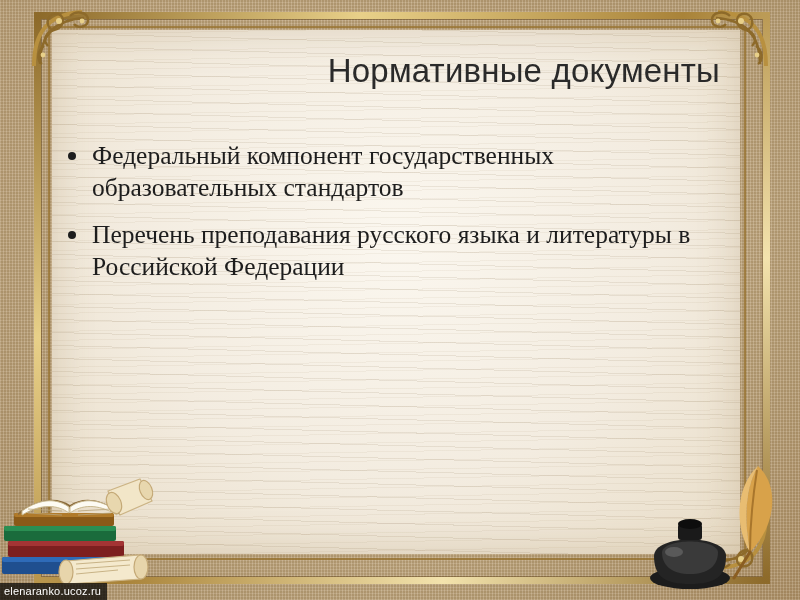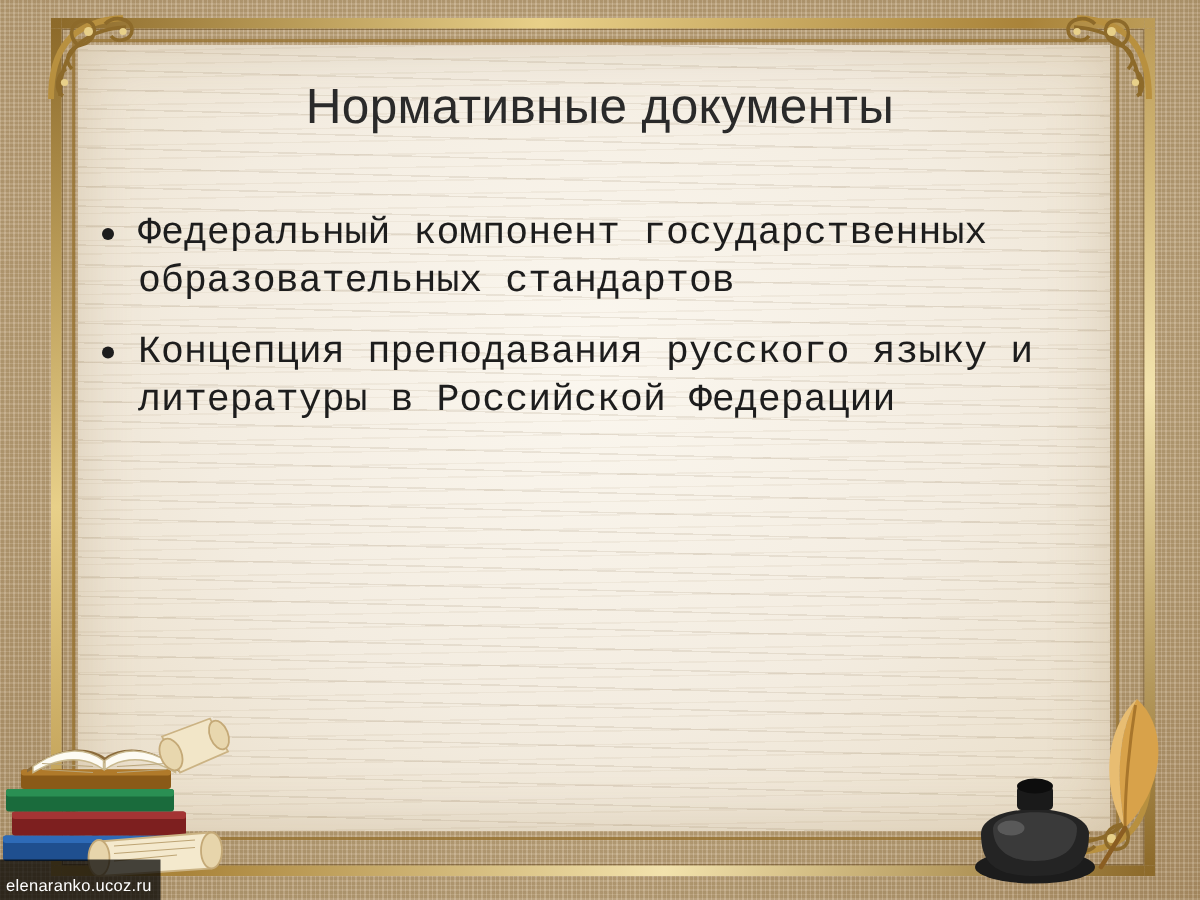--- a/index.html
+++ b/index.html
@@ -101,21 +101,21 @@
   .corner.bl { left: 30px;  bottom: 26px; transform: scaleY(-1); }
   .corner.br { right: 30px; bottom: 26px; transform: scale(-1,-1); }
 
   
   .title {
     position: absolute;
     left: 80px;
     top: 52px;
     width: 640px;
     z-index: 6;
-    text-align: center;
+    text-align: right;
     font-family: "Liberation Sans", sans-serif;
     font-size: 33px;
     font-weight: 400;
     color: #2a2a2a;
     letter-spacing: 0.2px;
   }
 
   .bullets {
     position: absolute;
     left: 62px;
@@ -123,21 +123,21 @@
     width: 672px;
     z-index: 6;
     margin: 0;
     padding: 0;
     list-style: none;
   }
   .bullet {
     position: relative;
     padding-left: 30px;
     margin-bottom: 16px;
-    font-family: Liberation Mono, monospace;
+    font-family: Liberation Serif, serif;
     font-size: 25.5px;
     line-height: 1.24;
     color: #1d1d1d;
   }
   .bullet .dot {
     position: absolute;
     left: 6px;
     top: 12px;
     width: 8px;
     height: 8px;
@@ -168,21 +168,21 @@
   
   .watermark {
     position: absolute;
     left: 0;
     bottom: 0;
     z-index: 9;
     background: rgba(0,0,0,0.72);
     color: #ffffff;
     font-family: "Liberation Sans", sans-serif;
     font-size: 11px;
-    padding: 12px 6px 3px 4px;
+    padding: 2px 6px 3px 4px;
     letter-spacing: 0.2px;
   }
 </style>
 </head>
 <body>
 
 <div class="slide">
 
   <div class="parchment"></div>
   <div class="frame-outer"></div>
@@ -233,21 +233,21 @@
 
   <div class="title">Нормативные документы</div>
 
   <ul class="bullets">
     <li class="bullet">
       <span class="dot"></span>
       <span>Федеральный компонент государственных образовательных стандартов</span>
     </li>
     <li class="bullet">
       <span class="dot"></span>
-      <span>Концепция преподавания русского языку и литературы в Российской Федерации</span>
+      <span>Перечень преподавания русского языка и литературы в Российской Федерации</span>
     </li>
   </ul>
 
   <svg class="books" viewBox="0 0 210 165">
 
     <g>
       <rect x="2" y="128" width="120" height="17" rx="2" fill="#1f4f8f"></rect>
       <rect x="2" y="128" width="120" height="5" rx="2" fill="#2e6bb8"></rect>
       <rect x="8" y="112" width="116" height="16" rx="2" fill="#7d1f1f"></rect>
       <rect x="8" y="112" width="116" height="5" rx="2" fill="#a43434"></rect>

